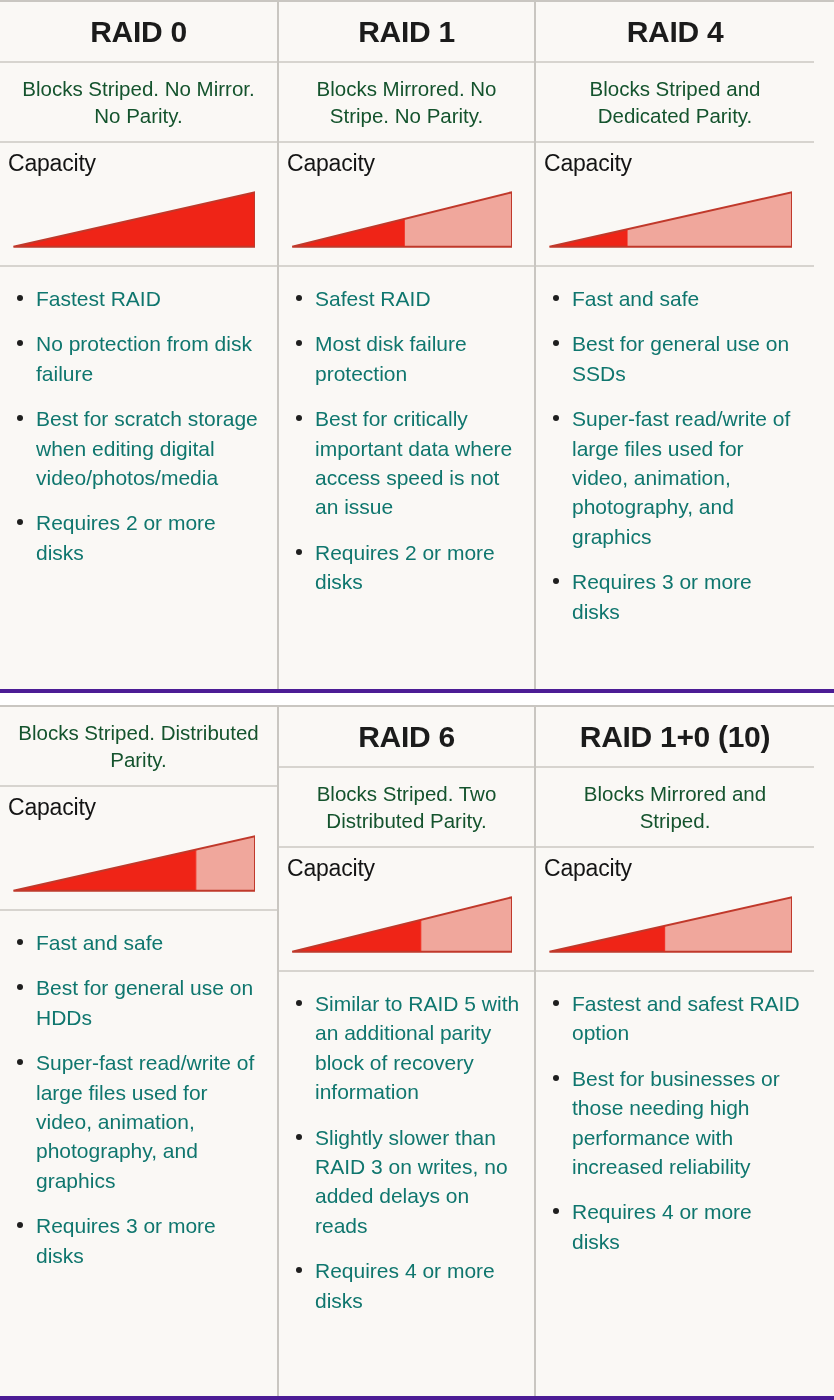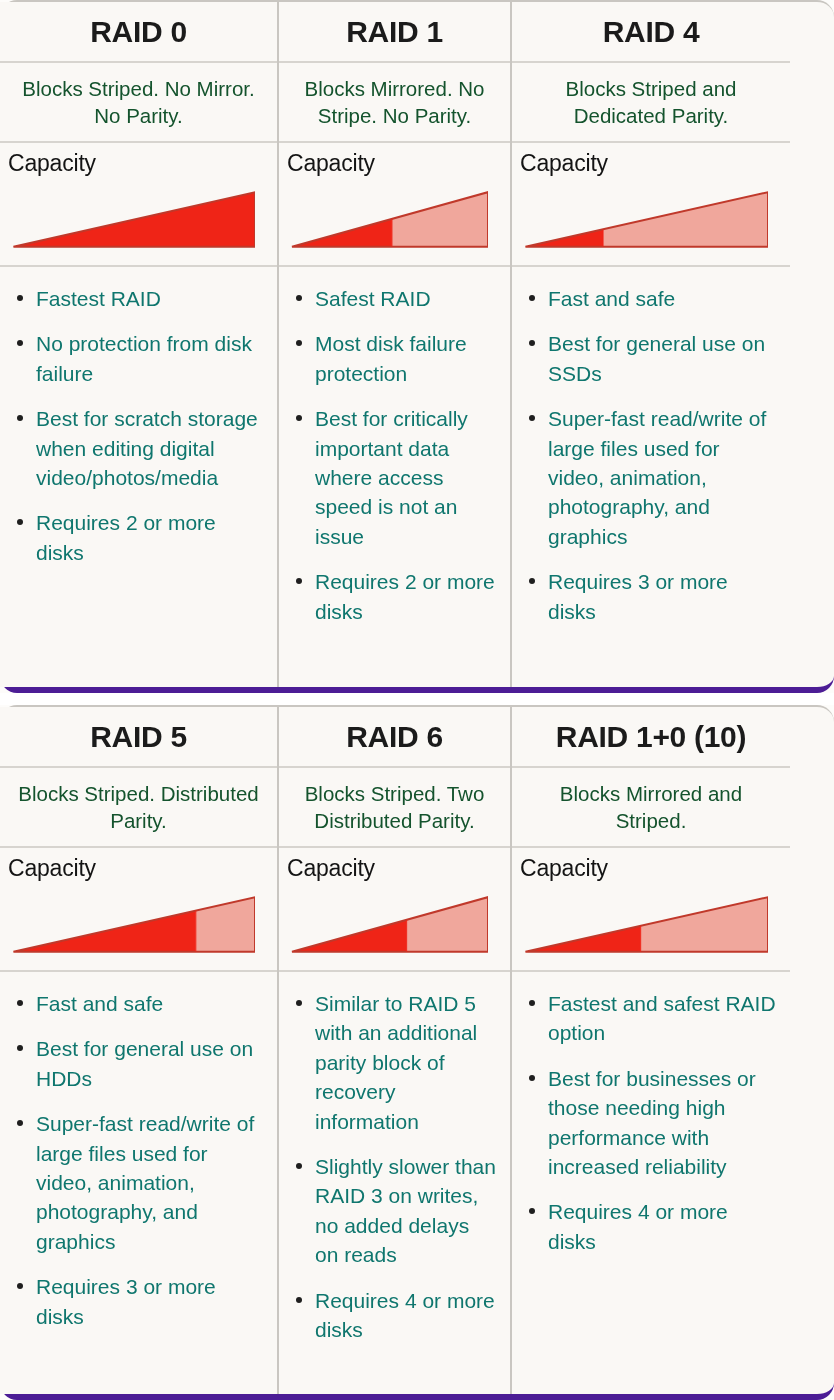--- a/index.html
+++ b/index.html
@@ -23,37 +23,36 @@
     display: flex;
     flex-direction: column;
   }
 
   
   .raid-table {
     display: flex;
     width: 834px;
     box-sizing: border-box;
     border-top: 2px solid #c9c6c1;
-    border-bottom: 6px solid #4c1d95;
+    border-bottom: 4px solid #4c1d95;
     background: #faf8f5;
-    border-radius: 17px;
   }
   .raid-table.block-one { height: 693px; }
   .gap { height: 12px; background: #ffffff; flex: 0 0 auto; }
   .raid-table.block-two { height: 695px; }
 
   .col {
     box-sizing: border-box;
     display: flex;
     flex-direction: column;
     background: #faf8f5;
     border-right: 2px solid #c9c6c1;
   }
   .col.c0 { width: 279px; }
-  .col.c1 { width: 233px; }
+  .col.c1 { width: 257px; }
   .col.c2 { width: 278px; border-right: none; }
 
   
   .cell-title {
     height: 61px;
     flex: 0 0 61px;
     display: flex;
     align-items: center;
     justify-content: center;
     border-bottom: 2px solid #d7d4cf;
@@ -231,23 +230,20 @@
       </div>
     </div>
 
   </div>
 
   <div class="gap"></div>
 
   <div class="raid-table block-two">
 
     <div class="col c0">
-      <div class="cell-title">
-        <div class="txt">RAID 5</div>
-      </div>
       <div class="cell-desc">
         <div class="txt">Blocks Striped. Distributed Parity.</div>
       </div>
       <div class="cell-cap">
         <div class="cap-label">Capacity</div>
         <div class="cap-wrap">
             <svg viewBox="0 0 100 100" preserveAspectRatio="none">
               <polygon points="1,96 75.745,25.03 75.745,96" fill="#ef2417"></polygon>
               <polygon points="75.745,25.03 100,2 100,96 75.745,96" fill="#f0a79c"></polygon>
               <polygon points="1,96 100,2 100,96" fill="none" stroke="#c0392b" stroke-width="2" vector-effect="non-scaling-stroke" stroke-linejoin="miter"></polygon>

